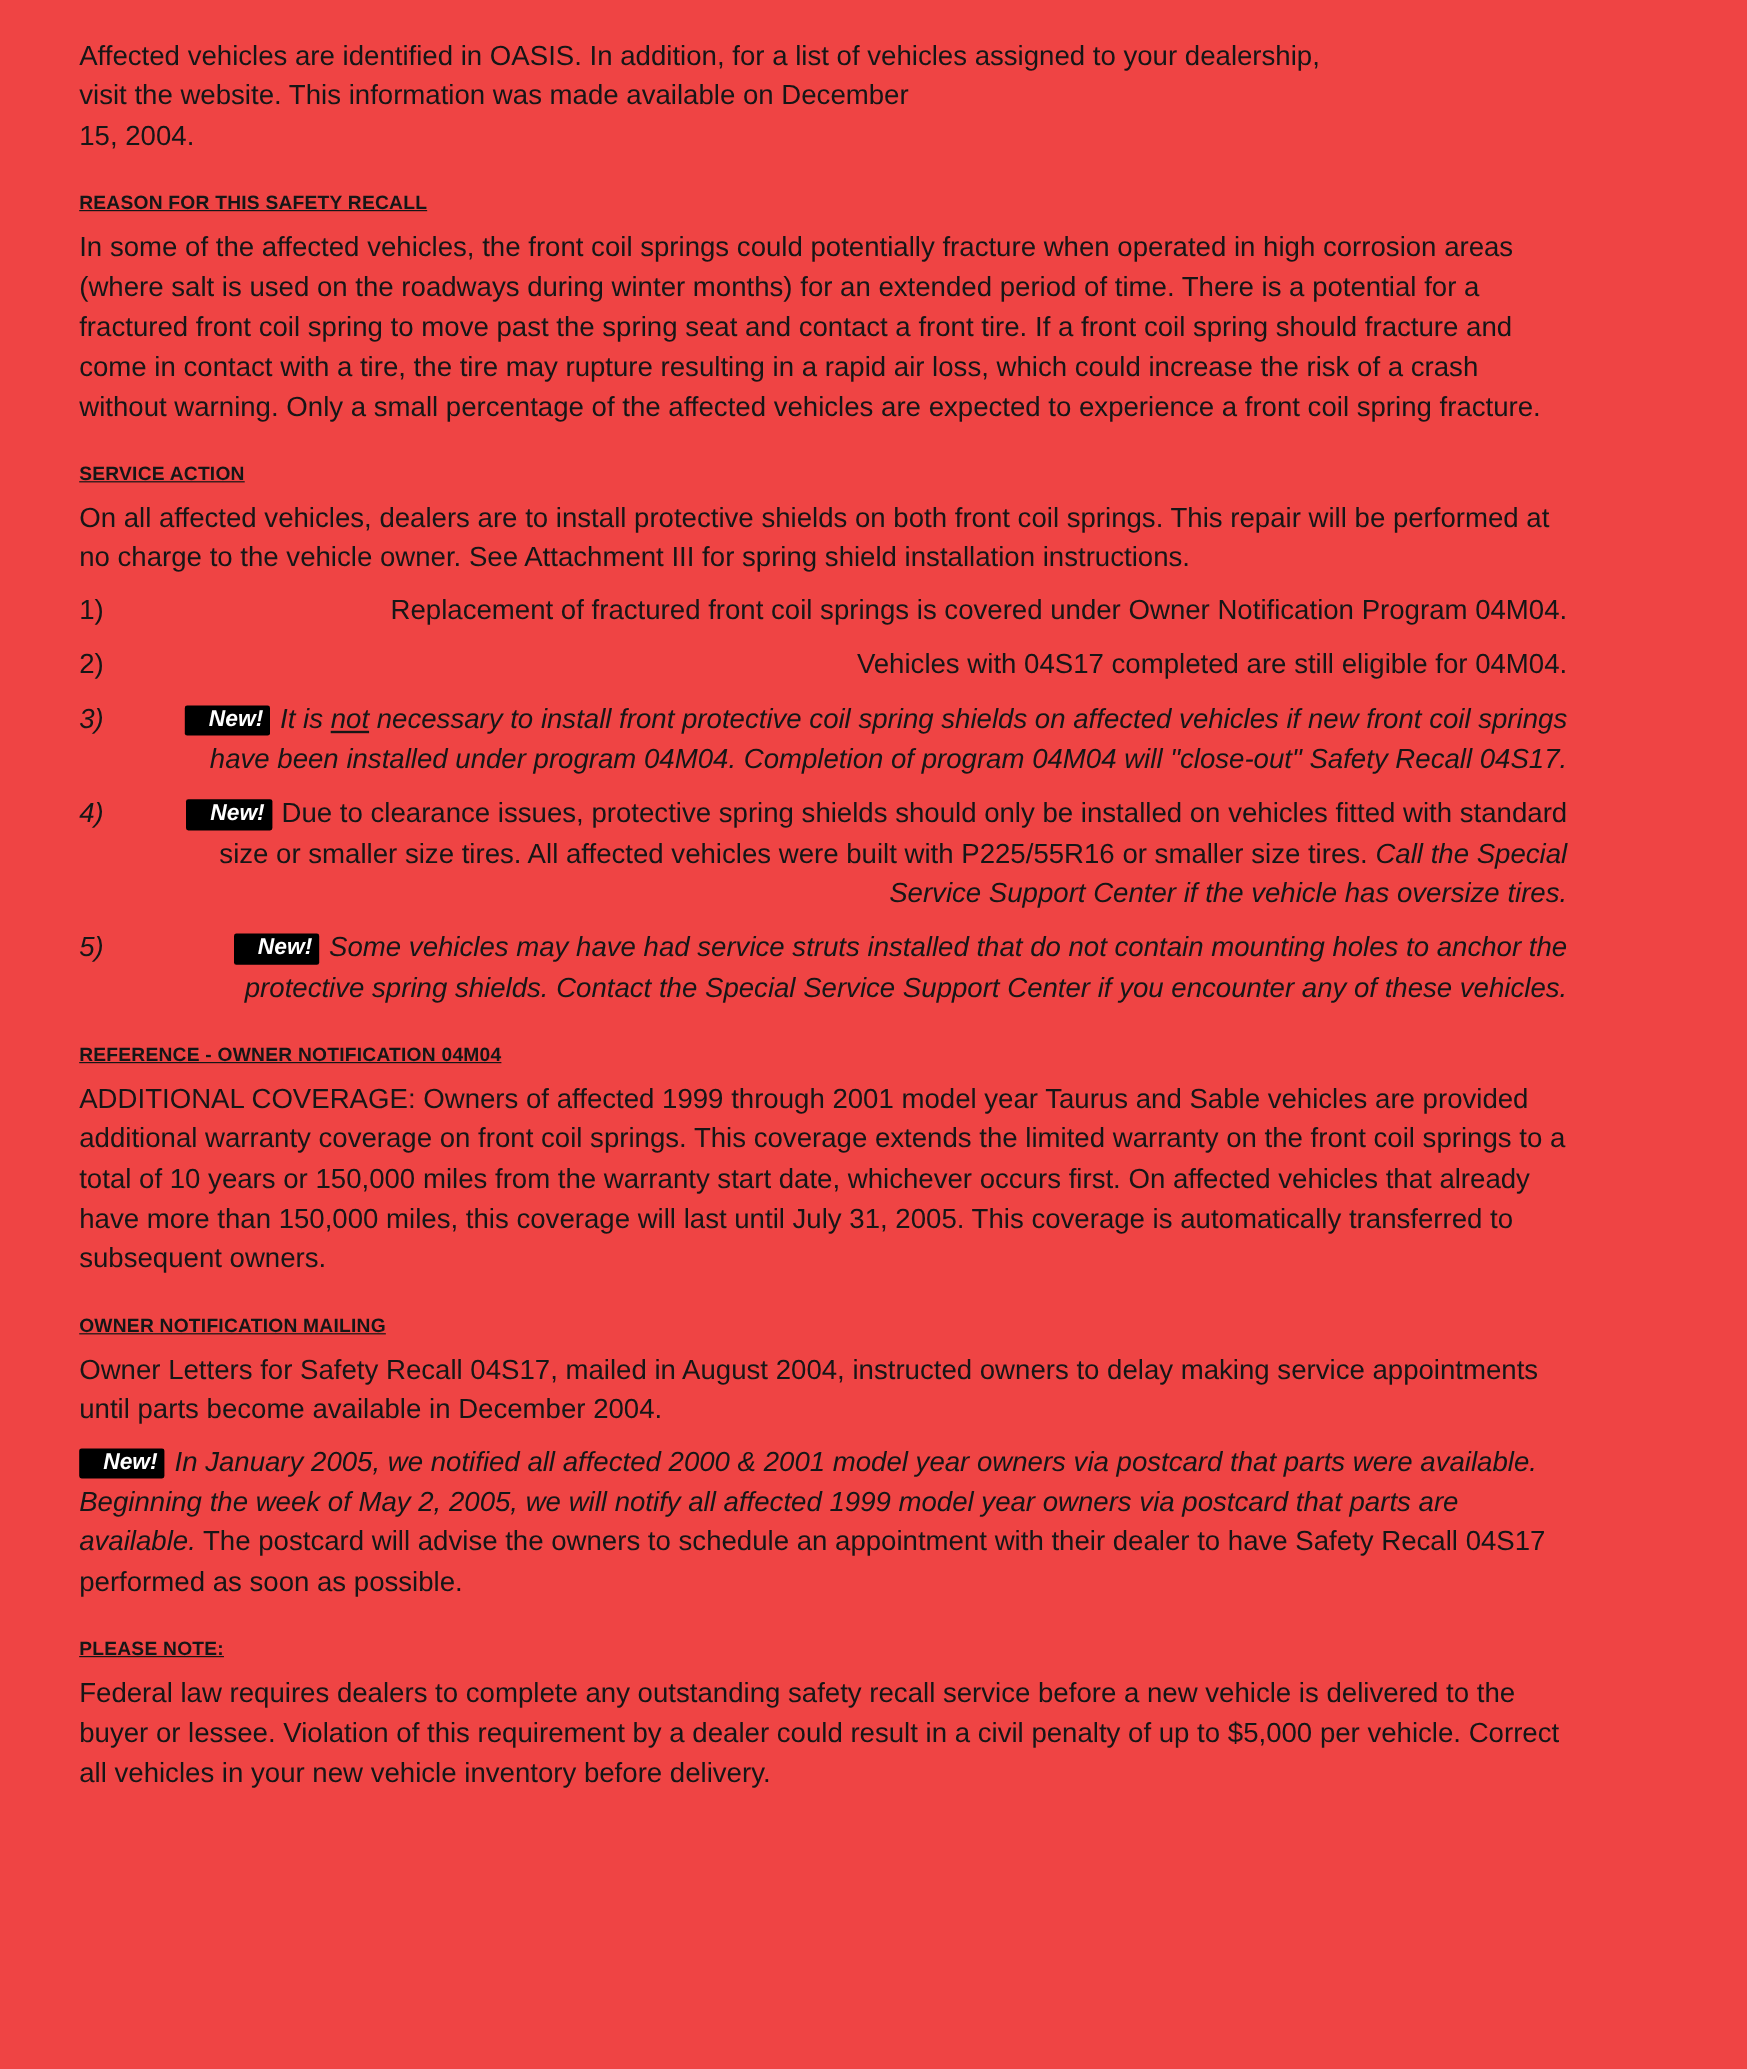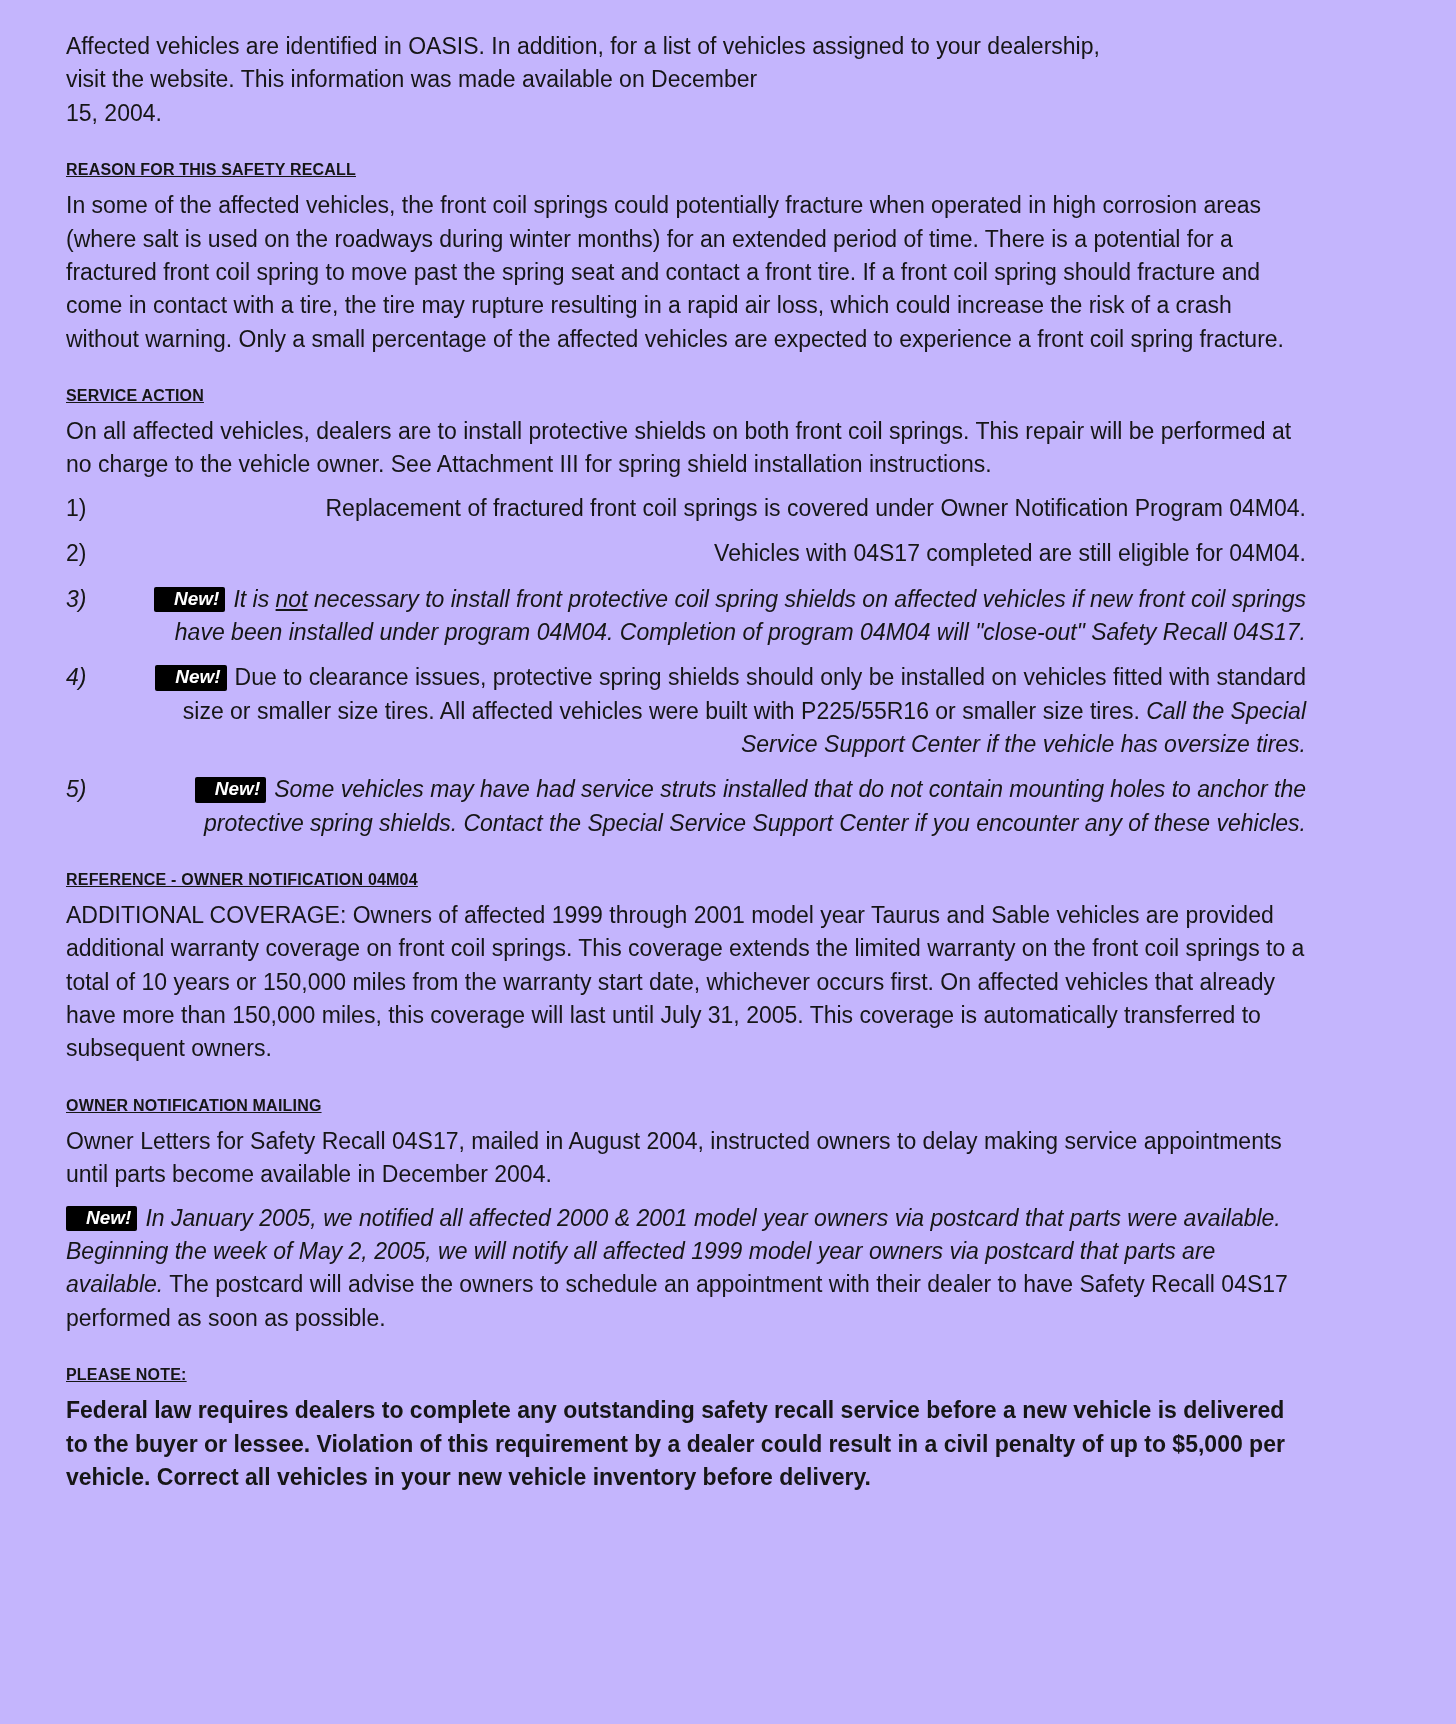--- a/index.html
+++ b/index.html
@@ -5,21 +5,21 @@
   html, body {
     margin: 0;
     padding: 0;
     background: #ffffff;
   }
   .page {
     width: 1456px;
     min-height: 1724px;
     box-sizing: border-box;
     padding: 30px 150px 40px 66px;
-    background: #c4b5fd;
+    background: #ef4444;
     color: #161616;
     font-family: "Liberation Sans", sans-serif;
     font-size: 23px;
     line-height: 1.45;
   }
   .para {
     margin: 0 0 10px 0;
   }
   .intro {
     white-space: pre-line;
@@ -55,21 +55,21 @@
     font-style: italic;
     font-size: 19px;
     line-height: 1.2;
     padding: 1px 6px 2px 20px;
     border-radius: 2px;
     margin-right: 8px;
     position: relative;
     top: -2px;
   }
   .please-note-body {
-    font-weight: bold;
+    font-weight: normal;
   }
 </style>
 </head>
 <body>
 
 <div class="page">
 
   <p class="para intro">Affected vehicles are identified in OASIS.  In addition, for a list of vehicles assigned to your dealership,
 visit the website. This information was  made available on December
 15, 2004.</p>

